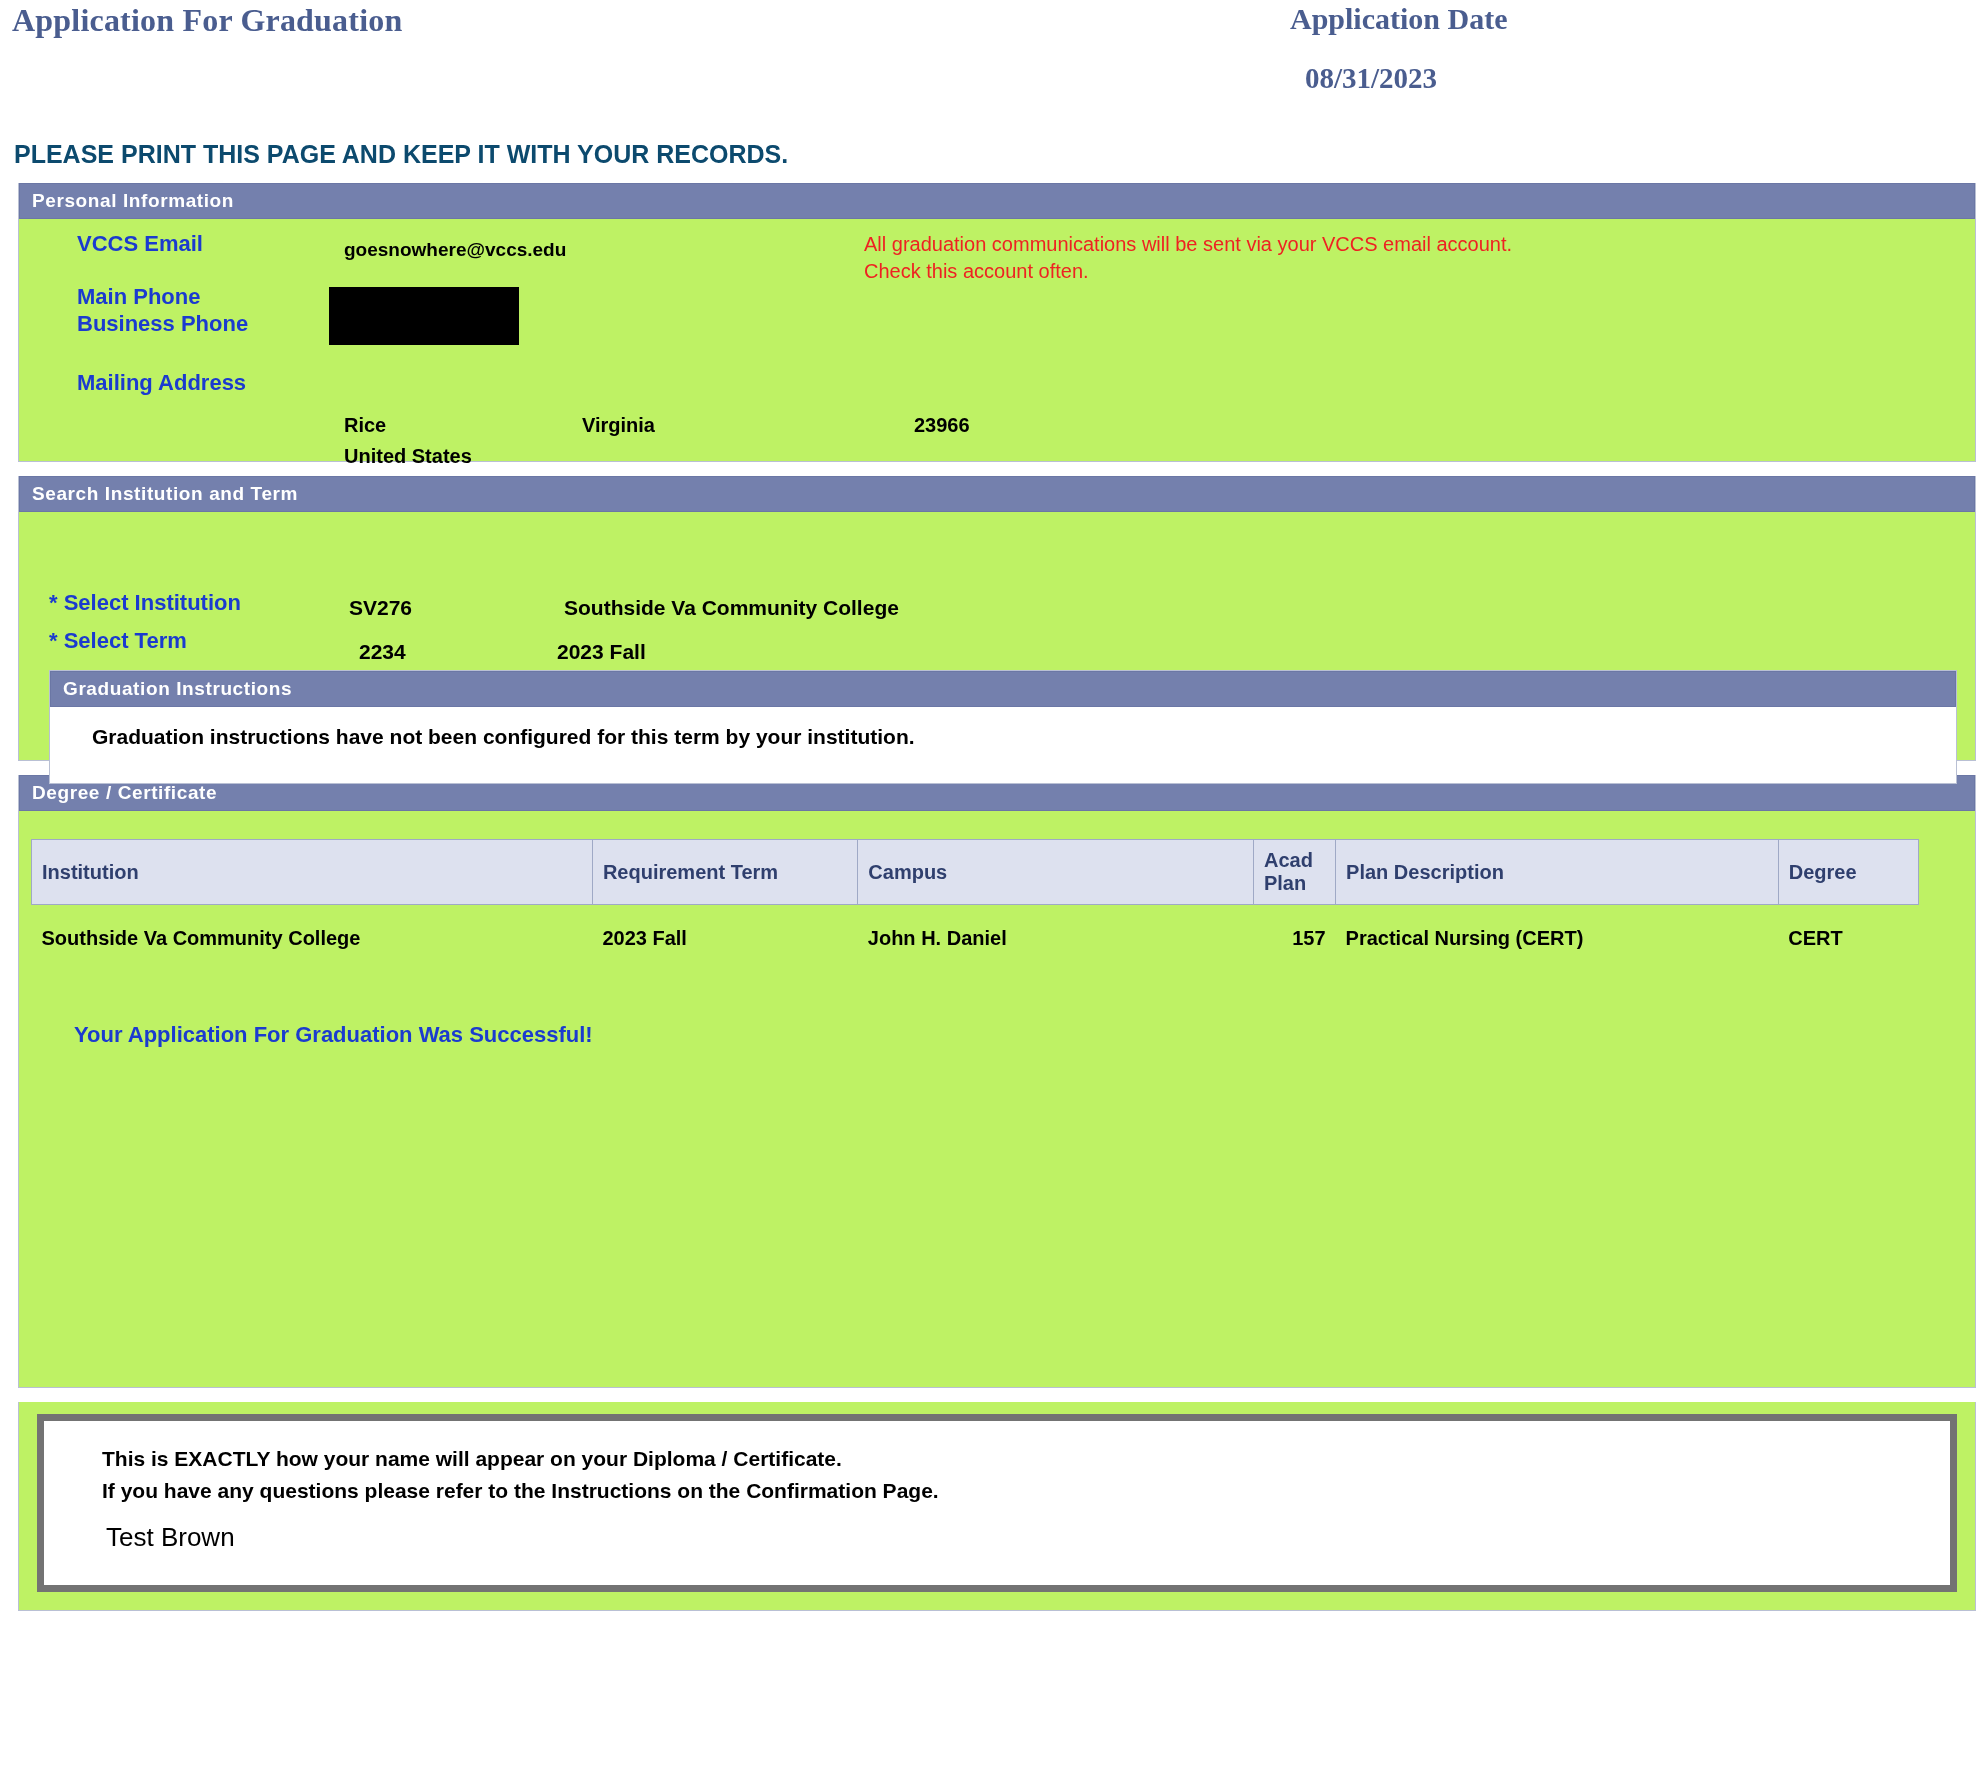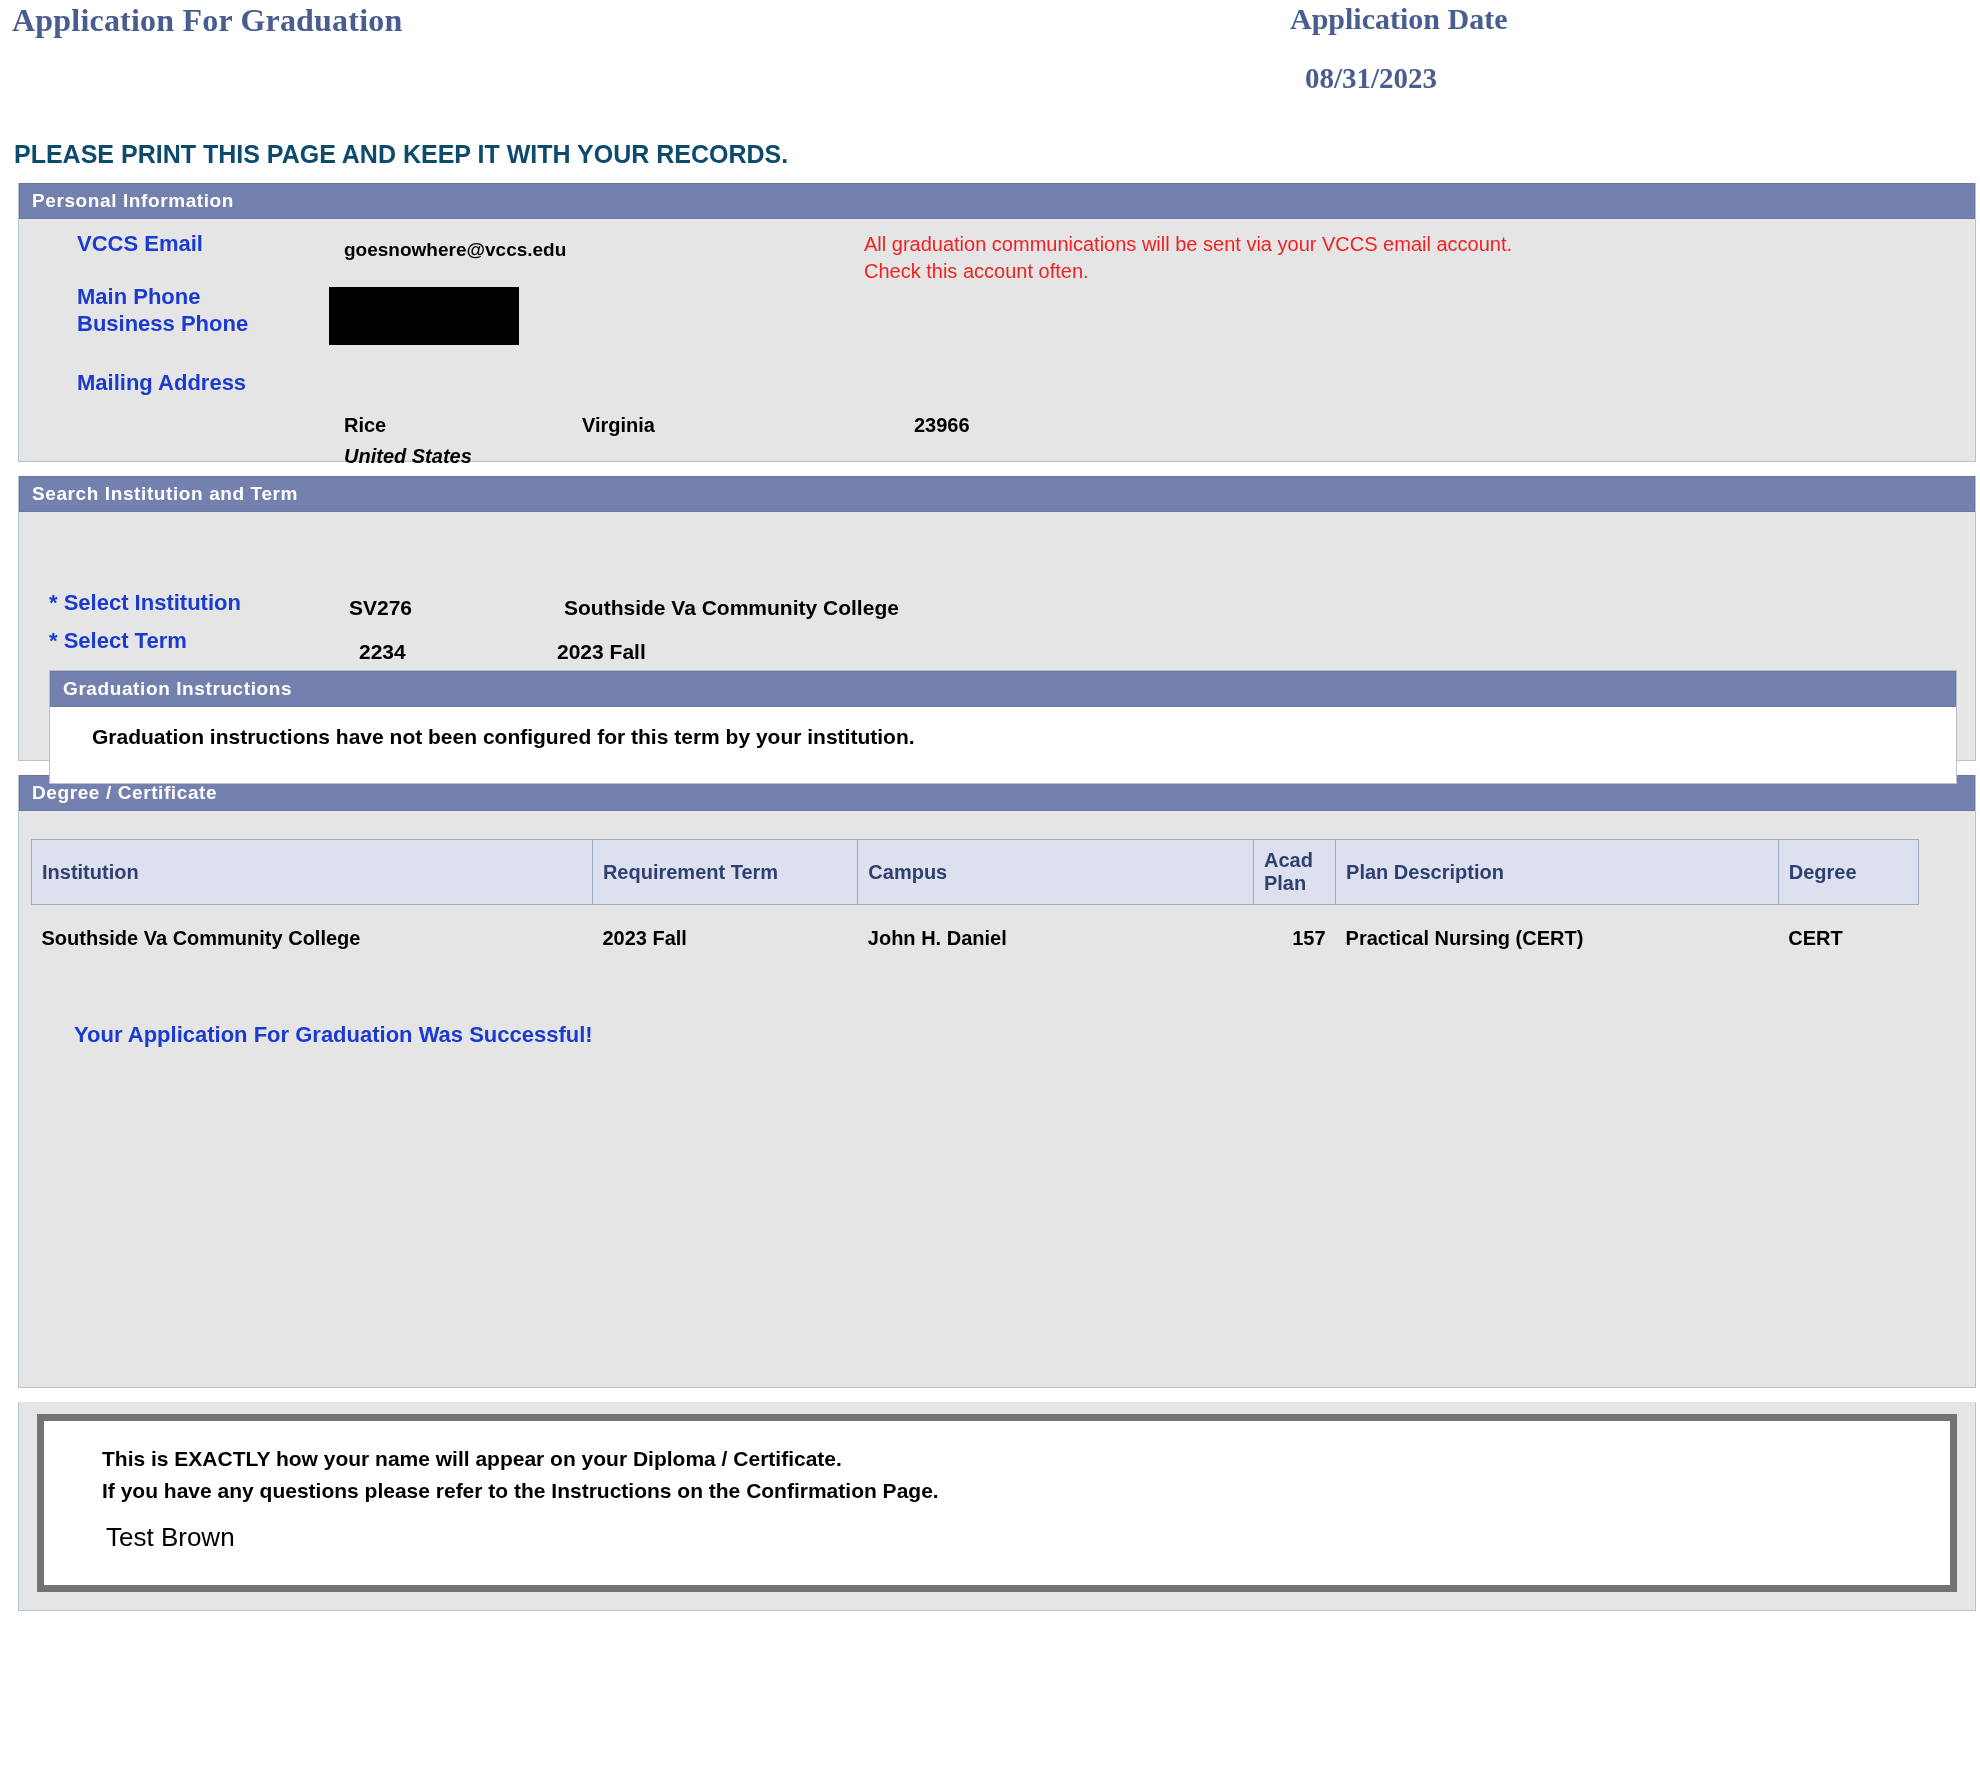--- a/index.html
+++ b/index.html
@@ -63,21 +63,21 @@
     font-weight: bold;
     color: #0c4a6e;
     padding-bottom: 14px;
   }
 
   
   .section {
     margin: 0 4px 14px 18px;
     border: 1px solid #b9c0d4;
     border-top: none;
-    background: #e5e5e5;
+    background: #bef264;
   }
   .section-header {
     background: #7480ad;
     color: #ffffff;
     font-size: 19px;
     font-weight: bold;
     letter-spacing: 0.6px;
     padding: 6px 0 6px 12px;
     border: 1px solid #6b77a5;
     box-sizing: border-box;
@@ -106,21 +106,21 @@
   .pi-mainphone-label { position: absolute; left: 58px; top: 65px; }
   .pi-bizphone-label  { position: absolute; left: 58px; top: 92px; }
   .redaction {
     position: absolute; left: 310px; top: 68px;
     width: 190px; height: 58px; background: #000000;
   }
   .pi-mailing-label { position: absolute; left: 58px; top: 151px; }
   .pi-addr-city    { position: absolute; left: 325px; top: 195px; font-size: 20px; font-weight: bold; }
   .pi-addr-state   { position: absolute; left: 563px; top: 195px; font-size: 20px; font-weight: bold; }
   .pi-addr-zip     { position: absolute; left: 895px; top: 195px; font-size: 20px; font-weight: bold; }
-  .pi-addr-country { position: absolute; left: 325px; top: 226px; font-size: 20px; font-weight: bold; font-style: italic; }
+  .pi-addr-country { position: absolute; left: 325px; top: 226px; font-size: 20px; font-weight: bold; }
   .pi-addr-line1   { position: absolute; left: 325px; top: 168px; font-size: 20px; font-weight: bold; color:#cfcfcf; }
 
   
   .search-body { height: 230px; position: relative; padding-top: 0; }
   .search-note {
     position: absolute; left: 40px; top: 26px;
     font-size: 21px; font-weight: bold; color: #000;
   }
   .sel-inst-label { position: absolute; left: 30px; top: 78px; }
   .sel-term-label { position: absolute; left: 30px; top: 116px; }

